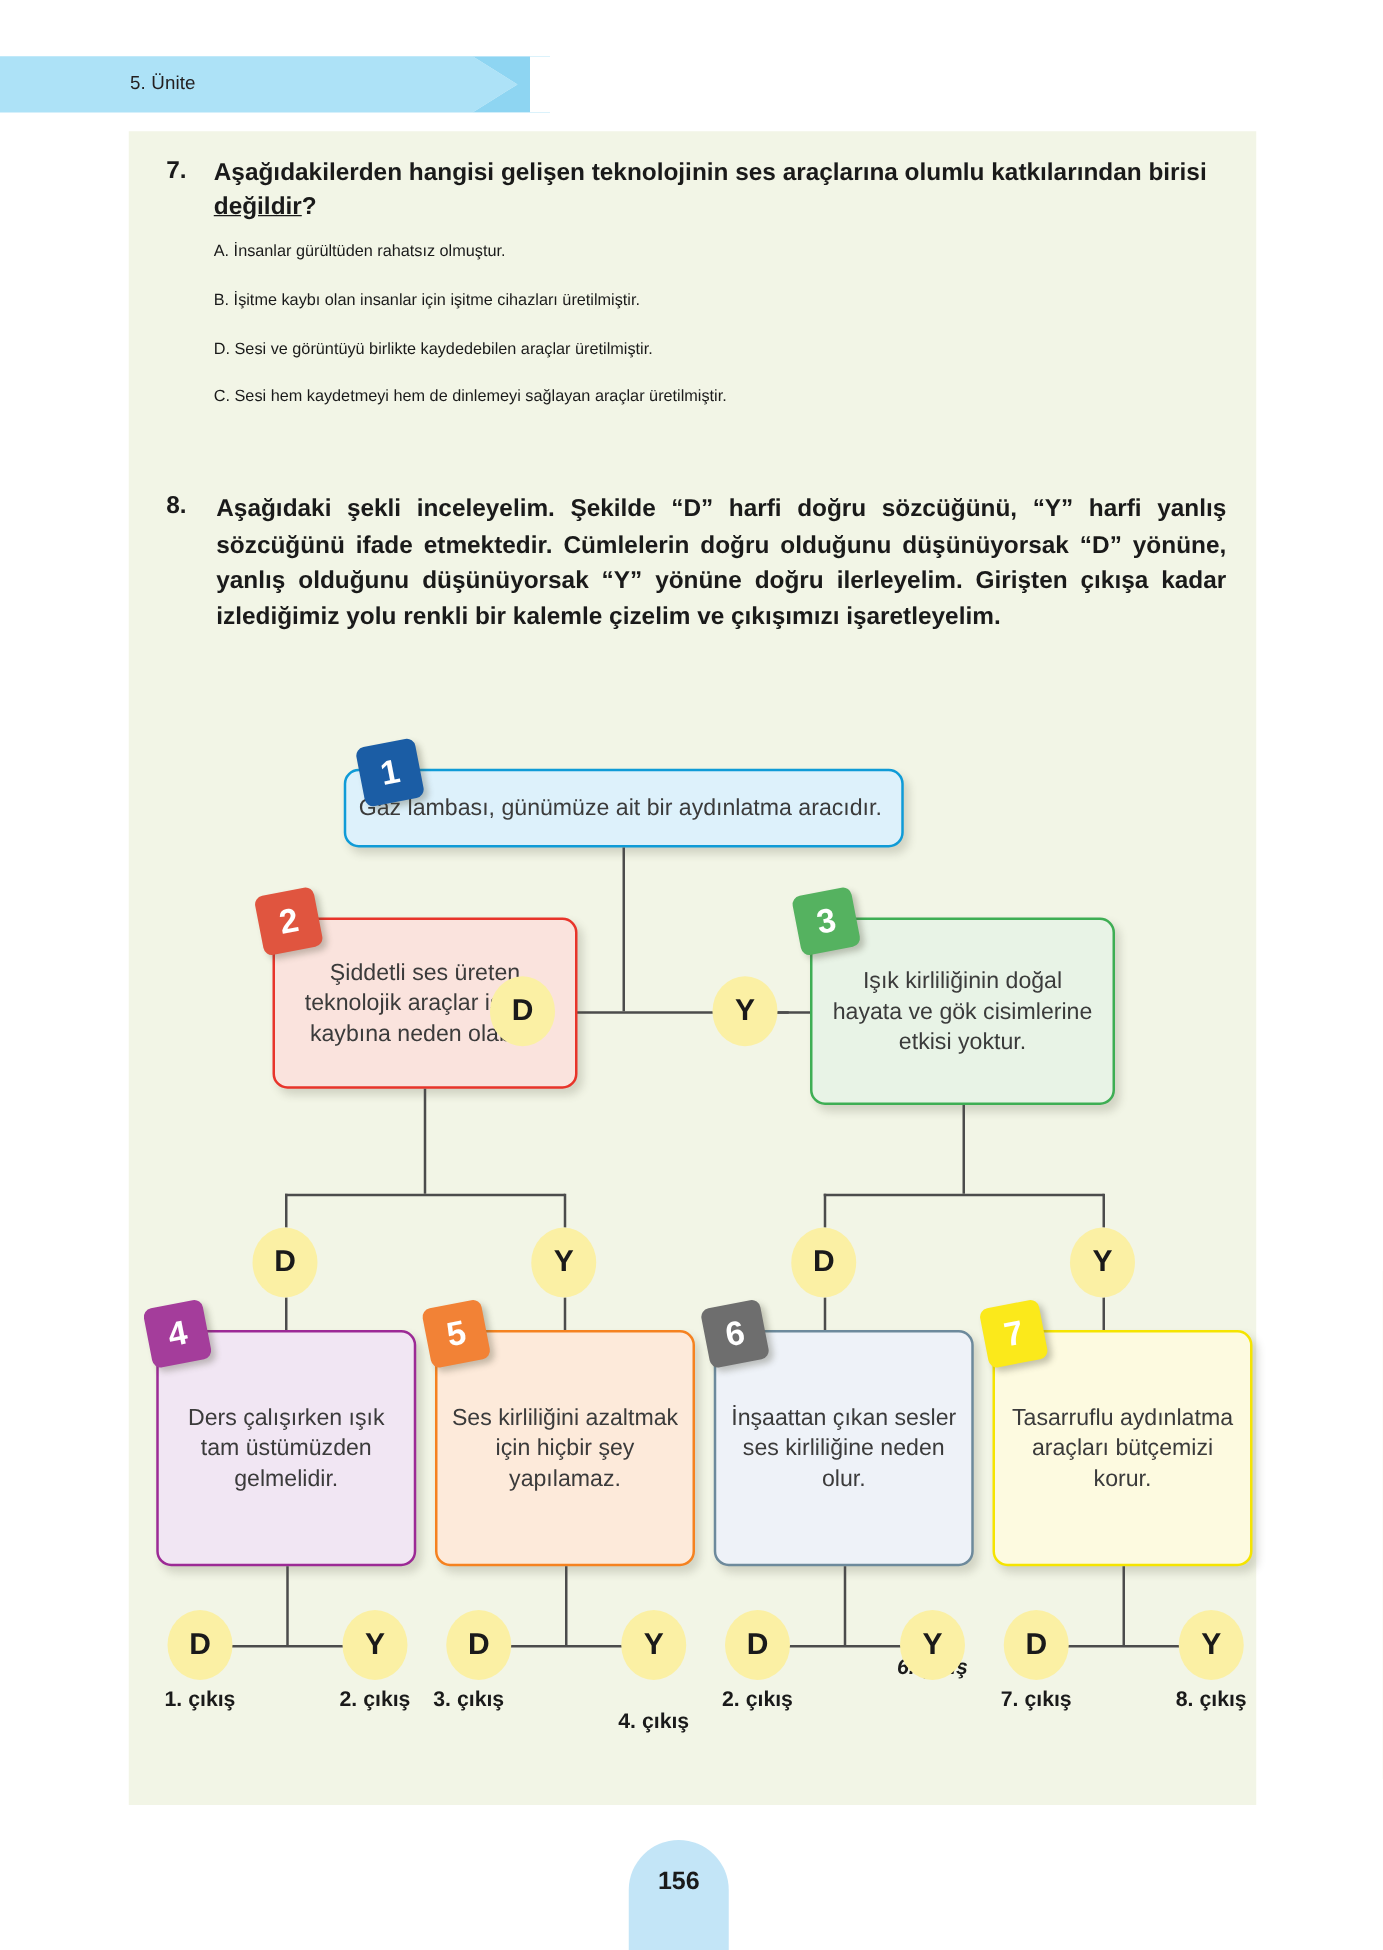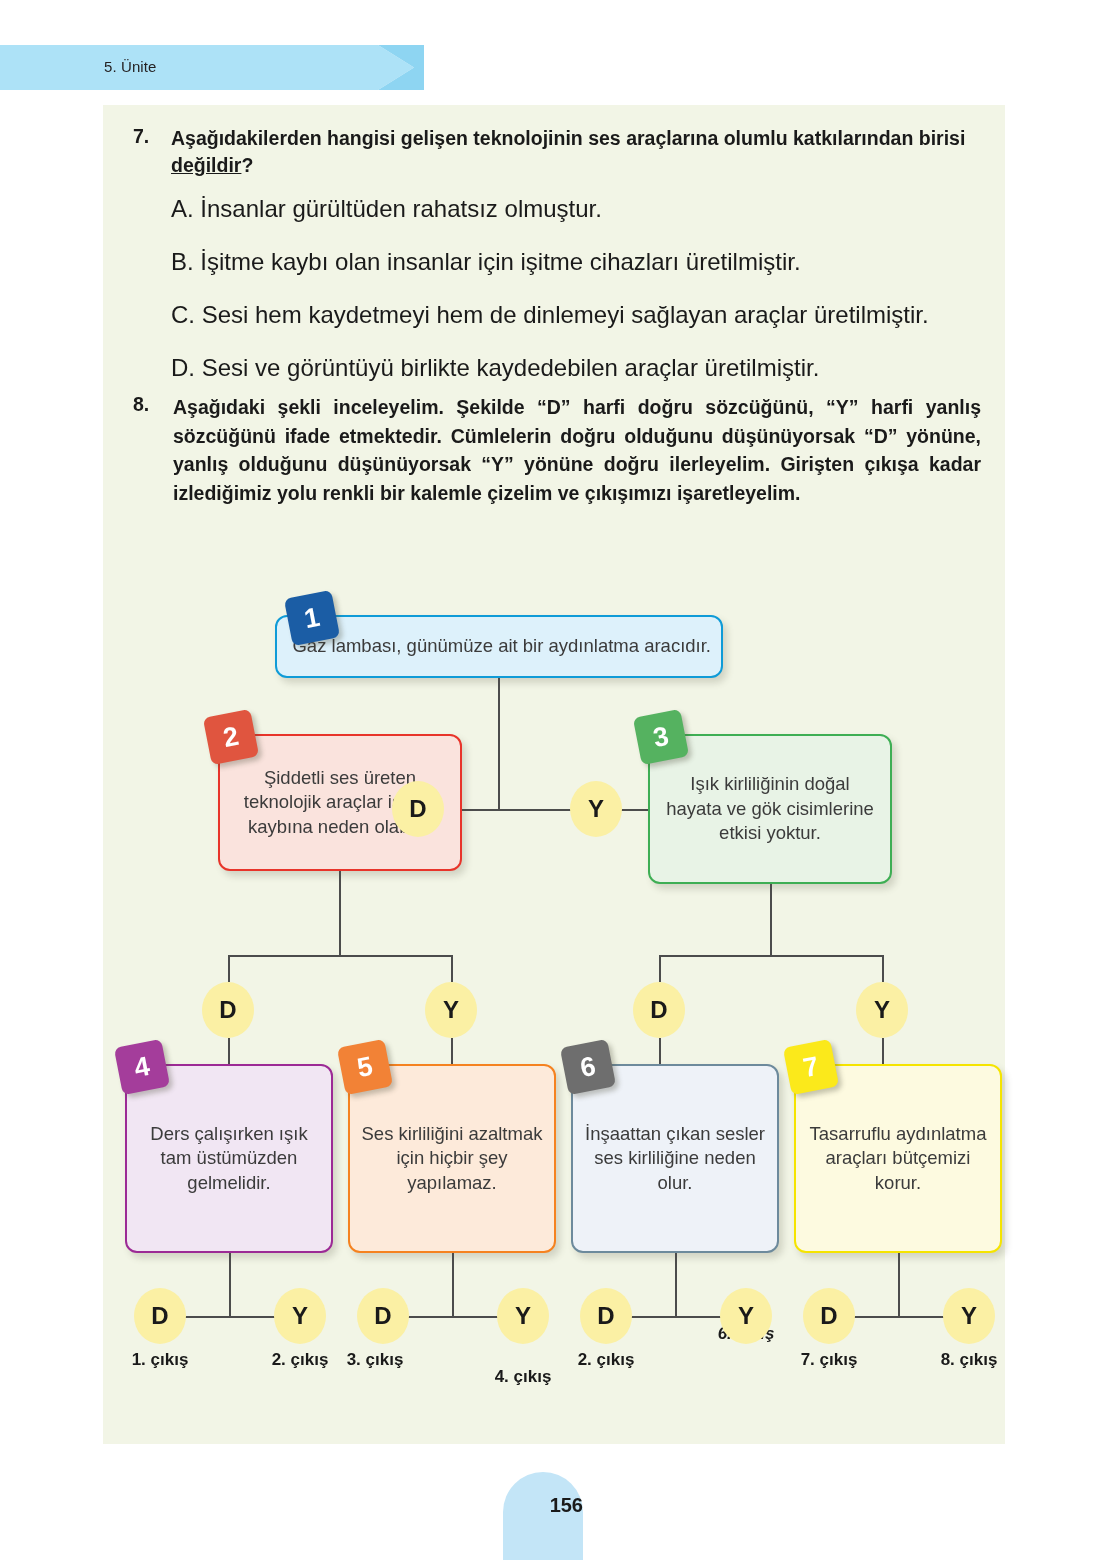--- a/index.html
+++ b/index.html
@@ -61,40 +61,40 @@
     font-weight: bold; font-size: 19.5px; color: #1a1a1a;
     width: 38px; flex: none; text-align: left;
   }
   .q-text {
     font-weight: bold; font-size: 19.5px; line-height: 1.38;
     color: #1a1a1a; flex: 1;
   }
   .q-text u { text-decoration: underline; }
   .opts { margin-left: 38px; margin-top: 14px; }
   .opt {
-    font-size: 24px; color: #1a1a1a;
+    font-size: 13px; color: #1a1a1a;
     line-height: 1.3; margin-bottom: 22px;
   }
 
   
   .q8 { position: absolute; left: 30px; top: 288px; width: 848px; }
   .q8 .q-num { width: 40px; }
   .q8 .q-text {
     text-align: justify; text-align-last: left;
     font-size: 19.5px; line-height: 1.47;
   }
 
   
   .chart { position: absolute; left: 0; top: 470px; width: 902px; height: 760px; }
 
   .node {
     position: absolute;
     border-radius: 12px;
     box-shadow: 4px 5px 7px rgba(80,80,60,.20);
-    display: flex; align-items: center; justify-content: flex-end;
+    display: flex; align-items: center; justify-content: flex-start;
     text-align: center;
   }
   .node-text {
     font-size: 18.5px; line-height: 1.32; color: #3b3b3b;
     padding: 4px 10px;
   }
   .badge {
     position: absolute;
     width: 48px; height: 48px;
     border-radius: 7px;
@@ -130,21 +130,21 @@
   .page-tab {
     position: absolute;
     left: 503px; top: 1472px;
     width: 80px; height: 88px;
     background: #c3e5f7;
     border-radius: 40px 40px 0 0;
   }
   .page-num {
     position: absolute;
     left: 0; top: 22px; width: 80px;
-    text-align: right;
+    text-align: center;
     font-size: 20px; font-weight: bold; color: #1a1a1a;
   }
 </style>
 </head>
 <body>
 
 <div id="page">
 
   <div class="ribbon"></div>
   <div class="ribbon-notch"></div>
@@ -154,22 +154,22 @@
   <div class="content-panel">
 
     <div class="q7">
       <div class="q-row">
         <div class="q-num">7.</div>
         <div class="q-text"><span>Aşağıdakilerden hangisi gelişen teknolojinin ses araçlarına olumlu katkılarından birisi </span><u>değildir</u><span>?</span></div>
       </div>
       <div class="opts">
         <div class="opt">A. İnsanlar gürültüden rahatsız olmuştur.</div>
         <div class="opt">B. İşitme kaybı olan insanlar için işitme cihazları üretilmiştir.</div>
+        <div class="opt">D. Sesi ve görüntüyü birlikte kaydedebilen araçlar üretilmiştir.</div>
         <div class="opt">C. Sesi hem kaydetmeyi hem de dinlemeyi sağlayan araçlar üretilmiştir.</div>
-        <div class="opt">D. Sesi ve görüntüyü birlikte kaydedebilen araçlar üretilmiştir.</div>
       </div>
     </div>
 
     <div class="q8">
       <div class="q-row">
         <div class="q-num">8.</div>
         <div class="q-text">Aşağıdaki şekli inceleyelim. Şekilde “D” harfi doğru sözcüğünü, “Y” harfi yanlış sözcüğünü ifade etmektedir. Cümlelerin doğru olduğunu düşünüyorsak “D” yönüne, yanlış olduğunu düşünüyorsak “Y” yönüne doğru ilerleyelim. Girişten çıkışa kadar izlediğimiz yolu renkli bir kalemle çizelim ve çıkışımızı işaretleyelim.</div>
       </div>
     </div>
 

